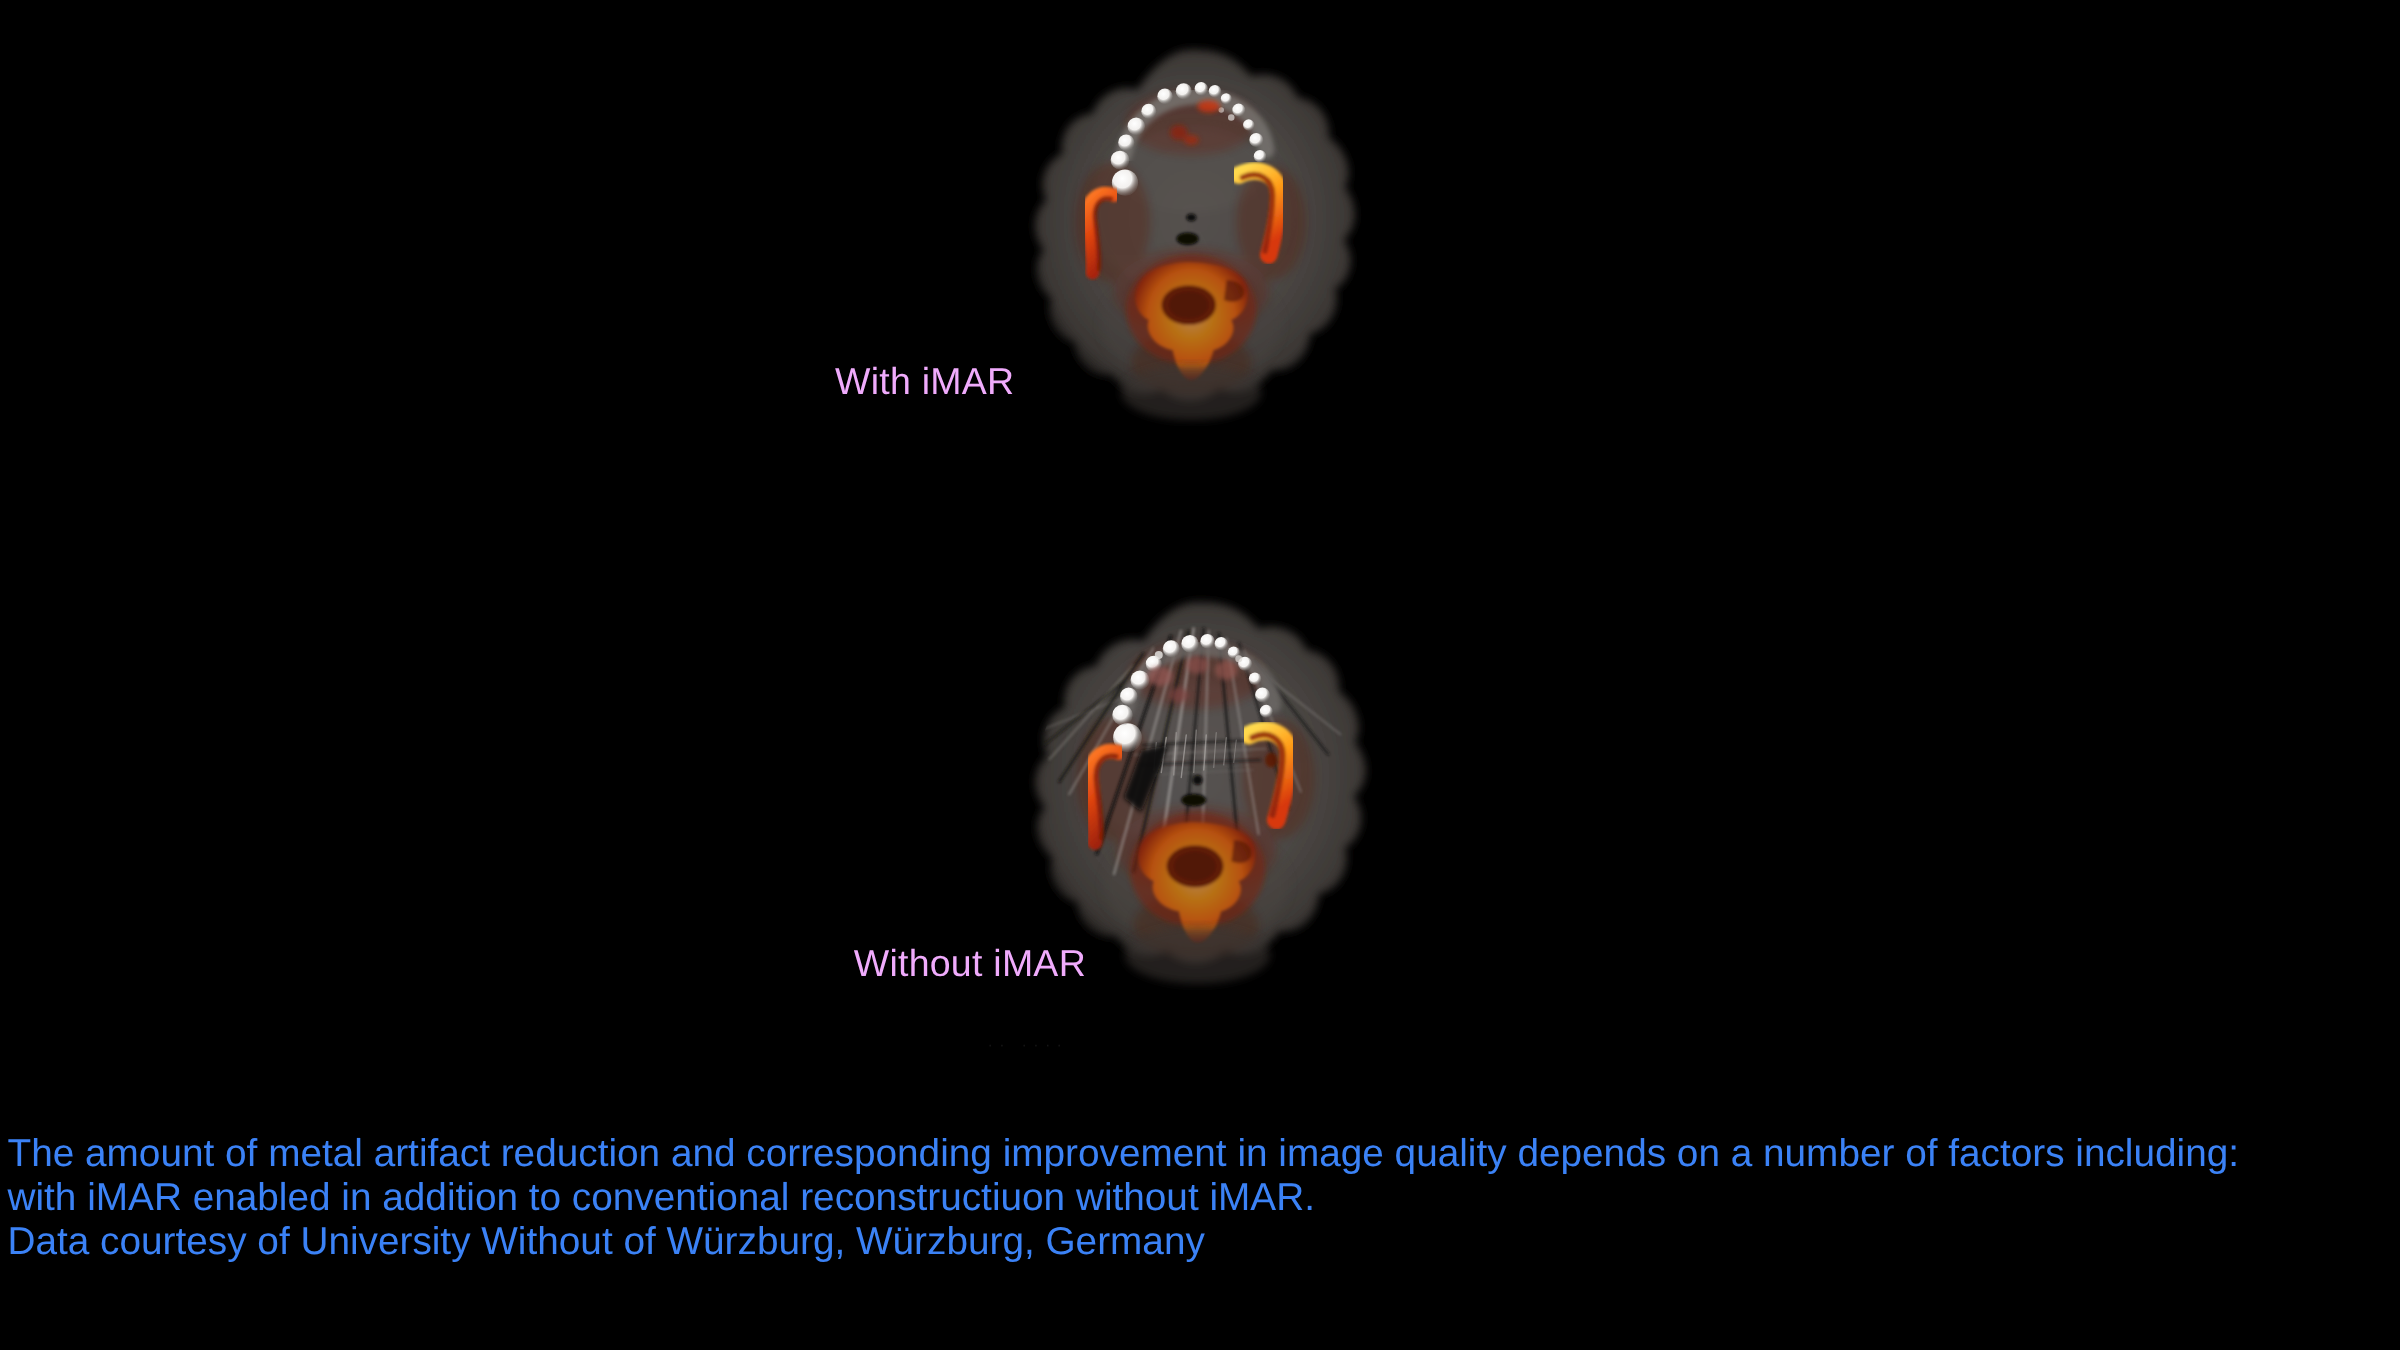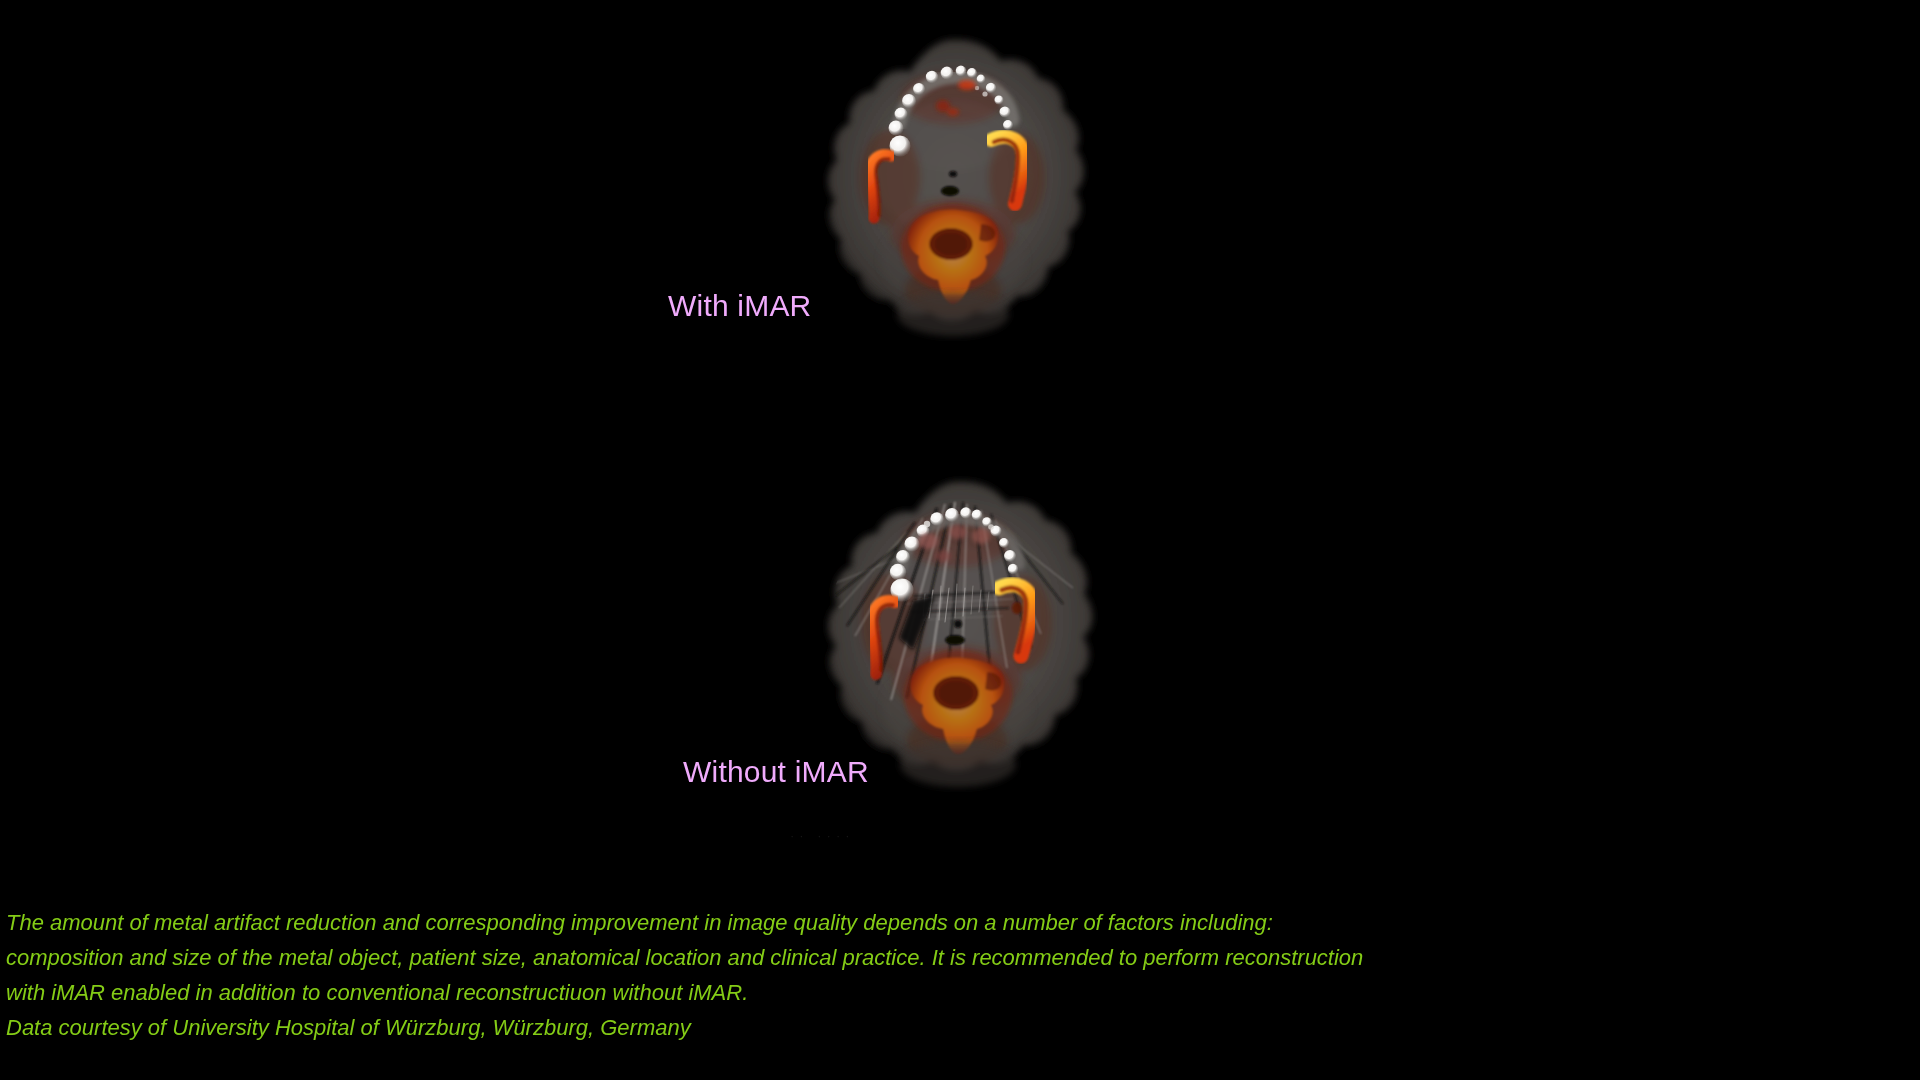--- a/index.html
+++ b/index.html
@@ -57,24 +57,23 @@
     white-space: nowrap;
     opacity: 0.85;
   }
 
   
   .caption {
     position: absolute;
     left: 6px;
     top: 905px;
     width: 1900px;
-    font-size: 22px;
+    font-size: 31px;
     line-height: 35px;
-    color: #84cc16;
-    font-style: italic;
+    color: #3b82f6;
   }
   .caption p { margin: 0; }
 </style>
 </head>
 <body>
 
 <div class="slide">
 
   <div class="scan-panel" id="panel-with">
     <svg class="scan-svg" viewBox="0 0 310 335" xmlns="http://www.w3.org/2000/svg" aria-hidden="true">
@@ -450,18 +449,17 @@
       </g>
     </svg>
   </div>
 
   <div class="scan-label" id="label-without">Without iMAR</div>
 
   <div class="faint-text">·· ····</div>
 
   <div class="caption">
     <p>The amount of metal artifact reduction and corresponding improvement in image quality depends on a number of factors including:</p>
-    <p>composition and size of the metal object, patient size, anatomical location and clinical practice. It is recommended to perform reconstruction</p>
     <p>with iMAR enabled in addition to conventional reconstructiuon without iMAR.</p>
-    <p>Data courtesy of University Hospital of Würzburg, Würzburg, Germany</p>
+    <p>Data courtesy of University Without of Würzburg, Würzburg, Germany</p>
   </div>
 
 </div>
 
 </body></html>

